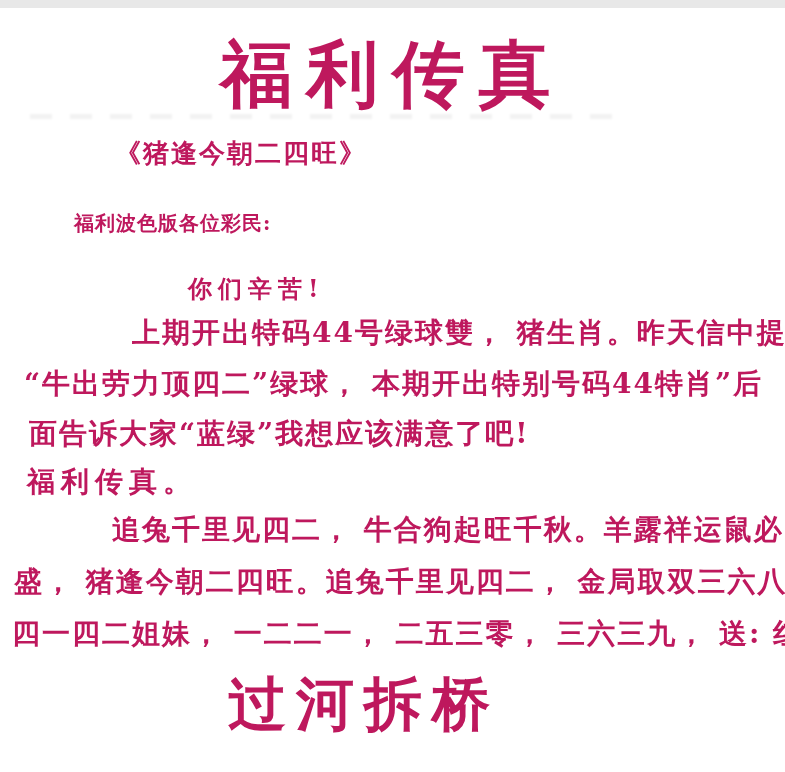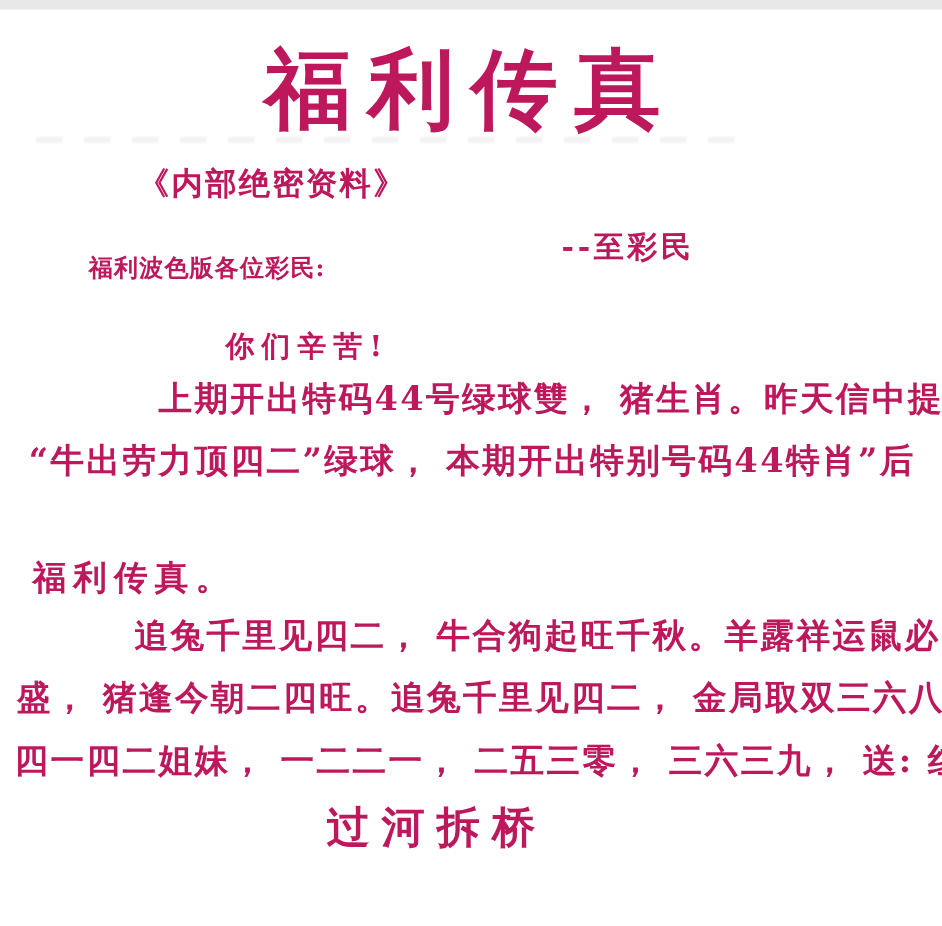--- a/index.html
+++ b/index.html
@@ -83,47 +83,47 @@
   .body-line-2 { top: 407px; left: 29px; }
   .prompt-line { top: 455px; left: 27px; letter-spacing: 6px; }
   .verse-line-0 { top: 503px; left: 112px; }
   .verse-line-1 { top: 555px; left: 14px; }
   .verse-line-2 { top: 607px; left: 12px; }
   .footer-title {
     top: 658px;
     left: 0;
     width: 728px;
     text-align: center;
-    font-size: 36px;
+    font-size: 58px;
     font-weight: bold;
     letter-spacing: 10px;
   }
 </style>
 </head>
 <body>
 
 <div class="page">
 
   <div class="abs masthead">福利传真</div>
 
   <div class="abs scan-artifact"></div>
 
-  <div class="abs source-label">《内部绝密资料》</div>
+  <div class="abs source-label">《猪逢今朝二四旺》</div>
 
 
-  <div class="abs dedication">--至彩民</div>
 
   <div class="abs salutation">福利波色版各位彩民:</div>
 
   <div class="abs greeting">你们辛苦!</div>
 
   <div class="abs body-line body-line-0">上期开出特码44号绿球雙， 猪生肖。昨天信中提供</div>
 
   <div class="abs body-line body-line-1">“牛出劳力顶四二”绿球， 本期开出特别号码44特肖”后</div>
 
+  <div class="abs body-line body-line-2">面告诉大家“蓝绿”我想应该满意了吧!</div>
 
   <div class="abs prompt-line">福利传真。</div>
 
   <div class="abs verse-line verse-line-0">追兔千里见四二， 牛合狗起旺千秋。羊露祥运鼠必</div>
 
   <div class="abs verse-line verse-line-1">盛， 猪逢今朝二四旺。追兔千里见四二， 金局取双三六八。</div>
 
   <div class="abs verse-line verse-line-2">四一四二姐妹， 一二二一， 二五三零， 三六三九， 送: 红绿</div>
 
   <div class="abs footer-title">过河拆桥</div>

